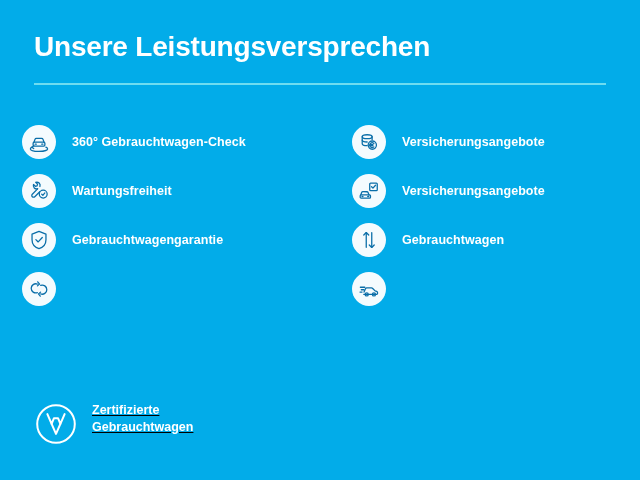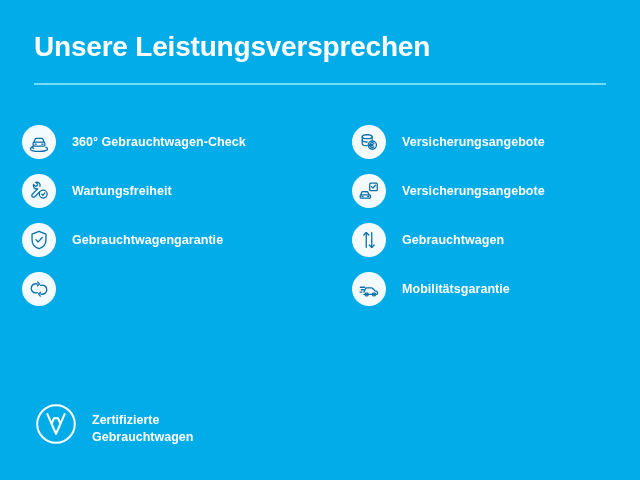--- a/index.html
+++ b/index.html
@@ -94,21 +94,22 @@
     white-space: nowrap;
     letter-spacing: 0.05px;
   }
 
   
   .brand {
     position: absolute;
     left: 34px;
     top: 402px;
     display: flex;
-    align-items: flex-end;
+    align-items: flex-start;
+    text-decoration: underline;
   }
   .vw-logo {
     width: 44px;
     height: 44px;
     min-width: 44px;
   }
   .brand-text {
     margin-left: 14px;
     font-size: 12.5px;
     font-weight: bold;
@@ -232,21 +233,20 @@
         <span class="icon-badge">
           <svg width="22" height="22" viewBox="0 0 24 24" fill="none" stroke="#0a6ea8" stroke-width="1.4" stroke-linecap="round" stroke-linejoin="round">
             <path d="M6.6 15.4l1.5-3.6a1.5 1.5 0 011.4-.95h5.2c.5 0 1 .2 1.35.56l2.6 2.6 1.7.5c.55.16.95.67.95 1.25v1.1a.9.9 0 01-.9.9H6.3"></path>
             <circle cx="9.5" cy="17.9" r="1.7"></circle>
             <circle cx="17.4" cy="17.9" r="1.7"></circle>
             <line x1="2.6" y1="10.1" x2="7.4" y2="10.1"></line>
             <line x1="3.6" y1="12.8" x2="6.4" y2="12.8"></line>
             <line x1="2.2" y1="15.4" x2="4.4" y2="15.4"></line>
           </svg>
         </span>
-        <span class="feature-label">Mobilitätsgarantie</span>
       </div>
 
 
     </div>
   </div>
 
   <div class="brand">
     <span class="vw-logo">
       <svg width="44" height="44" viewBox="0 0 48 48" fill="none" stroke="#ffffff" stroke-width="2.2" stroke-linecap="round" stroke-linejoin="round">
         <circle cx="24" cy="24" r="20.5"></circle>

